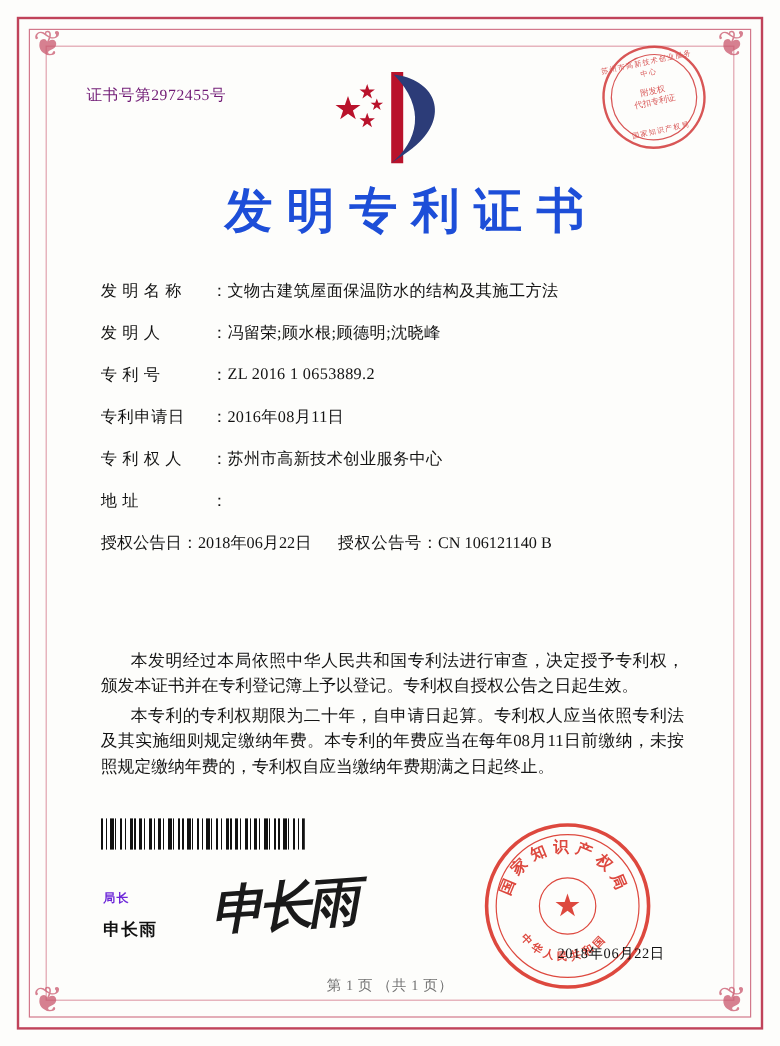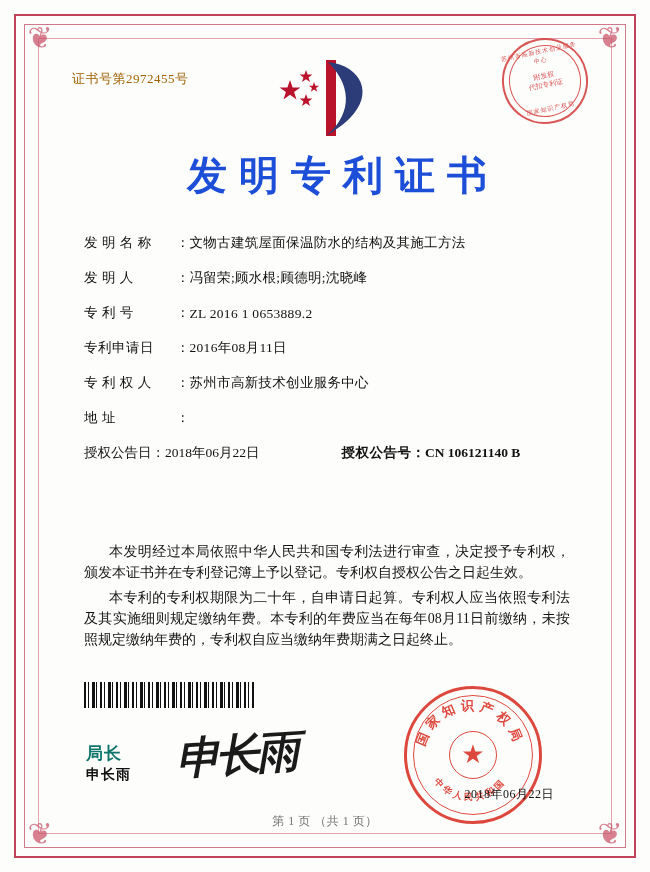--- a/index.html
+++ b/index.html
@@ -52,21 +52,21 @@
   .corner.tr { right: 18px; top: 16px; }
   .corner.bl { left: 18px; bottom: 16px; }
   .corner.br { right: 18px; bottom: 16px; }
 
   
   .cert-number {
     position: absolute;
     left: 72px;
     top: 70px;
     font-size: 13px;
-    color: #a16207;
+    color: #701a75;
     letter-spacing: 0.5px;
   }
 
   .logo {
     position: absolute;
     left: 50%;
     top: 56px;
     transform: translateX(-50%);
     width: 110px;
     height: 84px;
@@ -136,46 +136,44 @@
   .fields {
     position: absolute;
     left: 84px;
     top: 234px;
     width: 486px;
     font-size: 13.5px;
     color: #121212;
   }
   .row {
     display: flex;
-    align-items: flex-end;
+    align-items: flex-start;
     margin-bottom: 17px;
     white-space: nowrap;
   }
   .row .lbl {
     width: 92px;
     flex: 0 0 92px;
     letter-spacing: 0.5px;
   }
   .row .colon {
     flex: 0 0 10px;
   }
   .row .val {
     flex: 1 1 auto;
     letter-spacing: 0.3px;
   }
   .row-split {
     display: flex;
     align-items: center;
     margin-bottom: 17px;
     white-space: nowrap;
-    gap: 48px;
   }
   .row-split .seg2 {
-    margin-left: 34px;
-    font-weight: bold;
+    margin-left: 22px;
   }
   .row-split .seg2 .lbl2 {
     letter-spacing: 0.5px;
   }
 
   
   .paras {
     position: absolute;
     left: 84px;
     top: 541px;
@@ -208,23 +206,23 @@
       #111 12px, #111 13px,
       #fff 13px, #fff 16px
     );
   }
 
   
   .sig-label {
     position: absolute;
     left: 86px;
     top: 742px;
-    font-size: 17px;
+    font-size: 10px;
     font-weight: bold;
-    color: #0f766e;
+    color: #6d28d9;
     letter-spacing: 1px;
   }
   .sig-name {
     position: absolute;
     left: 86px;
     top: 766px;
     font-size: 14px;
     font-weight: bold;
     color: #111;
     letter-spacing: 1px;

